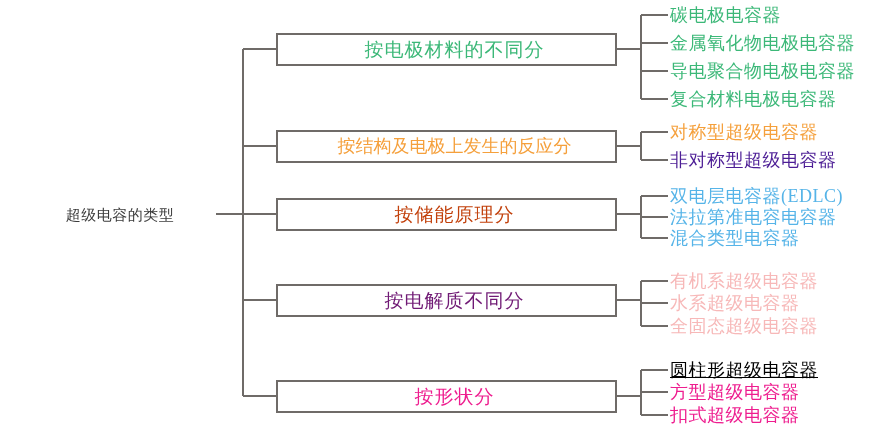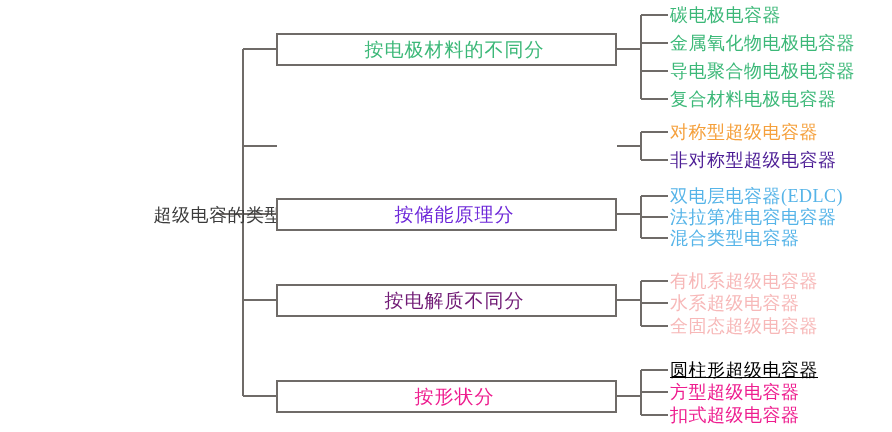--- a/index.html
+++ b/index.html
@@ -23,26 +23,25 @@
     height: 432px;
   }
 
   .root-label {
     position: absolute;
     left: 0px;
     top: 198px;
     width: 240px;
     height: 34px;
     line-height: 34px;
-    font-size: 18px;
+    font-size: 15px;
     color: #3b3b3b;
     white-space: nowrap;
     letter-spacing: 0.5px;
-    text-align: right;
-    padding-left: 43px;
+    text-align: center;
   }
 
   .cat-box {
     position: absolute;
     box-sizing: border-box;
     border: 2px solid #6f6b68;
     background: #ffffff;
     height: 33px;
     line-height: 29px;
     width: 341px;
@@ -120,22 +119,23 @@
       <line x1="641" y1="370" x2="668" y2="370"></line>
       <line x1="641" y1="392" x2="668" y2="392"></line>
       <line x1="641" y1="415" x2="668" y2="415"></line>
     </g>
   </svg>
 
   <div class="root-label">超级电容的类型</div>
 
   <div class="cat-box" style="top:33px;color:#3cb878;">按电极材料的不同分</div>
 
+  <div class="cat-box" style="top:130px;color:#f5a03c;font-size:18px;letter-spacing:0px;">按结构及电极上发生的反应分</div>
 
-  <div class="cat-box" style="top:198px;color:#6d28d9;">按储能原理分</div>
+  <div class="cat-box" style="top:198px;color:#c2410c;">按储能原理分</div>
 
   <div class="cat-box" style="top:284px;color:#701a75;">按电解质不同分</div>
 
   <div class="cat-box" style="top:380px;color:#ee1d8f;">按形状分</div>
 
   <div class="leaf" style="top:3px;color:#3cb878;">碳电极电容器</div>
   <div class="leaf" style="top:31px;color:#3cb878;">金属氧化物电极电容器</div>
   <div class="leaf" style="top:87px;color:#3cb878;">复合材料电极电容器</div>
   <div class="leaf" style="top:59px;color:#3cb878;">导电聚合物电极电容器</div>
 

